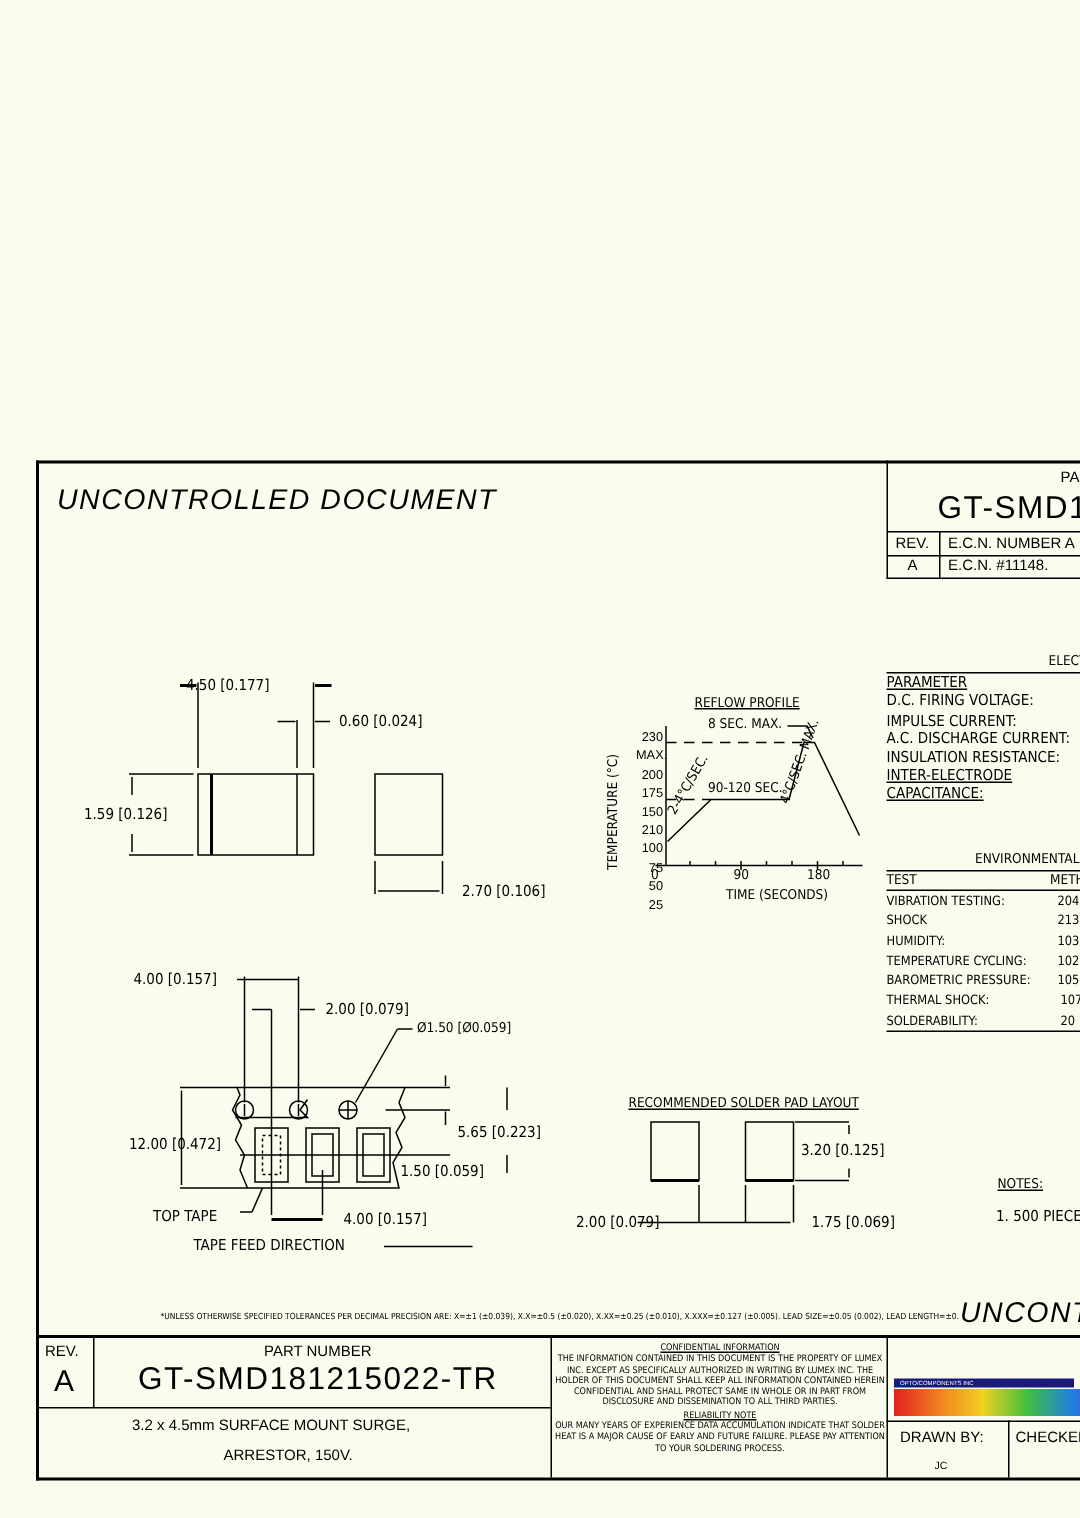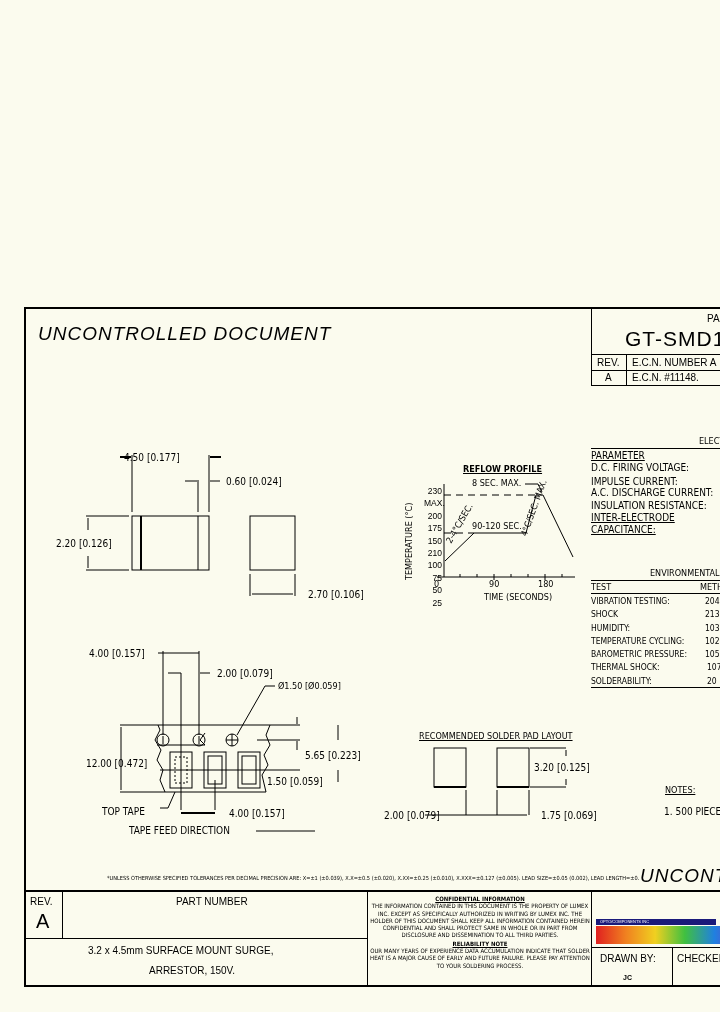--- a/index.html
+++ b/index.html
@@ -5,21 +5,21 @@
   html, body { margin:0; padding:0; }
   body { width:720px; height:1012px; background:#fbfbee; position:relative; overflow:hidden;
          font-family:"Liberation Sans", sans-serif; color:#000; }
   .abs { position:absolute; }
   .t { position:absolute; white-space:nowrap; font-family:"Liberation Sans", sans-serif; color:#000; }
   .cad { font-family:"DejaVu Sans Condensed","DejaVu Sans", sans-serif; }
   .ital { font-style:italic; font-family:"Liberation Sans", sans-serif; letter-spacing:1px;margin-top:14px; }
   .frame { position:absolute; left:24px; top:307px; width:720px; height:676px; border-left:2px solid #000; border-top:2px solid #000; border-bottom:2px solid #000; }
   .small { font-size:10px; }
   .tiny { font-size:9px; }
-  .bold { font-weight:bold; }
+  .bold { font-weight:normal; }
   .u { text-decoration:underline; }
   svg { position:absolute; left:0; top:0; }
 </style>
 </head>
 <body>
 
 <div class="frame"></div>
 
 <div class="t ital" style="left:38px;top:309px;font-size:19px;">UNCONTROLLED DOCUMENT</div>
 
@@ -121,21 +121,21 @@
       <line x1="562" y1="574" x2="562" y2="577"></line>
     <line x1="444" y1="495" x2="538" y2="495" stroke-dasharray="7 5"></line>
     <line x1="444" y1="533" x2="474" y2="533" stroke-dasharray="7 5"></line>
     <polyline points="445,561 474,533 526,533 536,495 543,495 573,557"></polyline>
     <polyline points="525,484 538,484 542,492"></polyline>
   </g>
 </svg>
 
 <div class="t small cad" style="left:124px;top:452px;">4.50 [0.177]</div>
 <div class="t small cad" style="left:226px;top:476px;">0.60 [0.024]</div>
-<div class="t small cad" style="left:56px;top:538px;">2.20 [0.126]</div>
+<div class="t small cad" style="left:56px;top:538px;">1.59 [0.126]</div>
 <div class="t small cad" style="left:308px;top:589px;">2.70 [0.106]</div>
 
 <div class="t small cad" style="left:89px;top:648px;">4.00 [0.157]</div>
 <div class="t small cad" style="left:217px;top:668px;">2.00 [0.079]</div>
 <div class="t tiny cad" style="left:278px;top:681px;">Ø1.50 [Ø0.059]</div>
 <div class="t small cad" style="left:267px;top:728px;margin-top:48px;">1.50 [0.059]</div>
 <div class="t small cad" style="left:305px;top:750px;">5.65 [0.223]</div>
 <div class="t small cad" style="left:86px;top:758px;">12.00 [0.472]</div>
 <div class="t small cad" style="left:229px;top:808px;">4.00 [0.157]</div>
 <div class="t small cad" style="left:102px;top:806px;">TOP TAPE</div>
@@ -205,20 +205,21 @@
 <div class="abs" style="left:24px;top:890px;width:700px;height:93px;border-top:2px solid #000;">
   <div class="abs" style="left:38px;top:0;width:1px;height:46px;background:#000;"></div>
   <div class="abs" style="left:0;top:46px;width:343px;height:1px;background:#000;"></div>
   <div class="abs" style="left:343px;top:0;width:1px;height:93px;background:#000;"></div>
   <div class="abs" style="left:567px;top:0;width:1px;height:93px;background:#000;"></div>
   <div class="abs" style="left:567px;top:55px;width:160px;height:1px;background:#000;"></div>
   <div class="abs" style="left:648px;top:55px;width:1px;height:38px;background:#000;"></div>
   <div class="t small" style="left:6px;top:4px;">REV.</div>
   <div class="t" style="left:12px;top:18px;font-size:20px;">A</div>
   <div class="t small" style="left:152px;top:4px;">PART NUMBER</div>
+  <div class="t" style="left:68px;top:16px;font-size:21px;letter-spacing:1px;">GT-SMD181215022-TR</div>
   <div class="t small" style="left:64px;top:53px;">3.2 x 4.5mm SURFACE MOUNT SURGE,</div>
   <div class="t small" style="left:125px;top:73px;">ARRESTOR, 150V.</div>
 
   <div class="abs cad" style="left:346px;top:3px;width:220px;text-align:center;font-size:6px;line-height:7.3px;">
     <div class="u bold">CONFIDENTIAL INFORMATION</div>
     <div>THE INFORMATION CONTAINED IN THIS DOCUMENT IS THE PROPERTY OF LUMEX INC. EXCEPT AS SPECIFICALLY AUTHORIZED IN WRITING BY LUMEX INC. THE HOLDER OF THIS DOCUMENT SHALL KEEP ALL INFORMATION CONTAINED HEREIN CONFIDENTIAL AND SHALL PROTECT SAME IN WHOLE OR IN PART FROM DISCLOSURE AND DISSEMINATION TO ALL THIRD PARTIES.</div>
     <div class="u bold" style="margin-top:1px;">RELIABILITY NOTE</div>
     <div>OUR MANY YEARS OF EXPERIENCE DATA ACCUMULATION INDICATE THAT SOLDER HEAT IS A MAJOR CAUSE OF EARLY AND FUTURE FAILURE. PLEASE PAY ATTENTION TO YOUR SOLDERING PROCESS.</div>
   </div>
 

